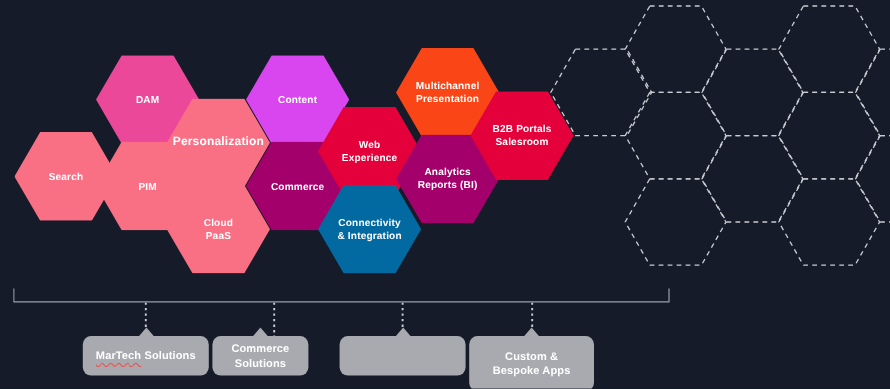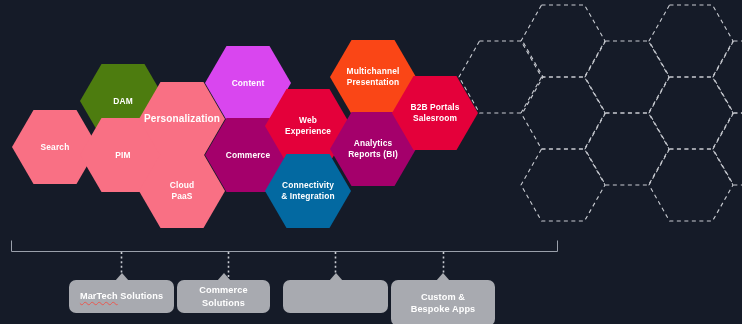--- a/index.html
+++ b/index.html
@@ -153,21 +153,21 @@
         </svg>
       </div>
       <div class="hex-ghost" style="left: 712px; top: 112px;">
         <svg width="86" height="74" viewBox="0 0 86 74">
           <polygon points="21.5,1 64.5,1 85,37 64.5,73 21.5,73 1,37" fill="none" stroke="#c9ccd2" stroke-width="1.1" stroke-dasharray="4 3.5"></polygon>
         </svg>
       </div>
       <div class="hex" style="left: 12px; top: 82px; background: rgb(249, 112, 132); margin-top: 28px;">
         <span class="hex-label">Search</span>
       </div>
-      <div class="hex" style="left: 80px; top: 64px; background: #4d7c0f;">
+      <div class="hex" style="left: 80px; top: 46px; background: #ec4899;">
         <span class="hex-label">DAM</span>
       </div>
       <div class="hex" style="left: 80px; top: 118px; background: rgb(249, 112, 132);">
         <span class="hex-label">PIM</span>
       </div>
       <div class="hex wide" style="left: 139px; top: 82px; background: rgb(249, 112, 132);">
         <span class="hex-label">Personalization</span>
       </div>
       <div class="hex" style="left: 139px; top: 154px; background: rgb(249, 112, 132);">
         <span class="hex-label">Cloud
@@ -217,19 +217,19 @@
       <div style="position: absolute; left: 334px; top: 252px;"><svg width="3" height="28" viewBox="0 0 3 28">
           <line x1="1.5" y1="0" x2="1.5" y2="28" stroke="#c9ccd2" stroke-width="1.6" stroke-dasharray="2 2.6"></line>
         </svg></div>
       <div style="position: absolute; left: 442px; top: 252px;"><svg width="3" height="28" viewBox="0 0 3 28">
           <line x1="1.5" y1="0" x2="1.5" y2="28" stroke="#c9ccd2" stroke-width="1.6" stroke-dasharray="2 2.6"></line>
         </svg></div>
     </div>
 
   <div id="callout-layer">
       <div class="callout" style="left: 69px; top: 280px; width: 105px; height: 33px; background: rgb(168, 170, 176);"><span class="tail" style="border-bottom-color: rgb(168, 170, 176);"></span><span><span class="misspelled">MarTech</span><span> Solutions</span></span></div>
-      <div class="callout" style="left: 177px; top: 280px; width: 93px; height: 33px; background: rgb(168, 170, 176);"><span class="tail" style="border-bottom-color: rgb(168, 170, 176);"></span><span>Commerce Solutions</span></div>
+      <div class="callout" style="left: 177px; top: 280px; width: 80px; height: 33px; background: rgb(168, 170, 176);"><span class="tail" style="border-bottom-color: rgb(168, 170, 176);"></span><span>Commerce Solutions</span></div>
       <div class="callout" style="left: 283px; top: 280px; width: 105px; height: 33px; background: rgb(168, 170, 176);"><span class="tail" style="border-bottom-color: rgb(168, 170, 176);"></span></div>
       <div class="callout" style="left: 391px; top: 280px; width: 104px; height: 46px; background: rgb(168, 170, 176);"><span class="tail" style="border-bottom-color: rgb(168, 170, 176);"></span><span>Custom &amp;
 Bespoke Apps</span></div>
     </div>
 
 </div>
 
 </body></html>

